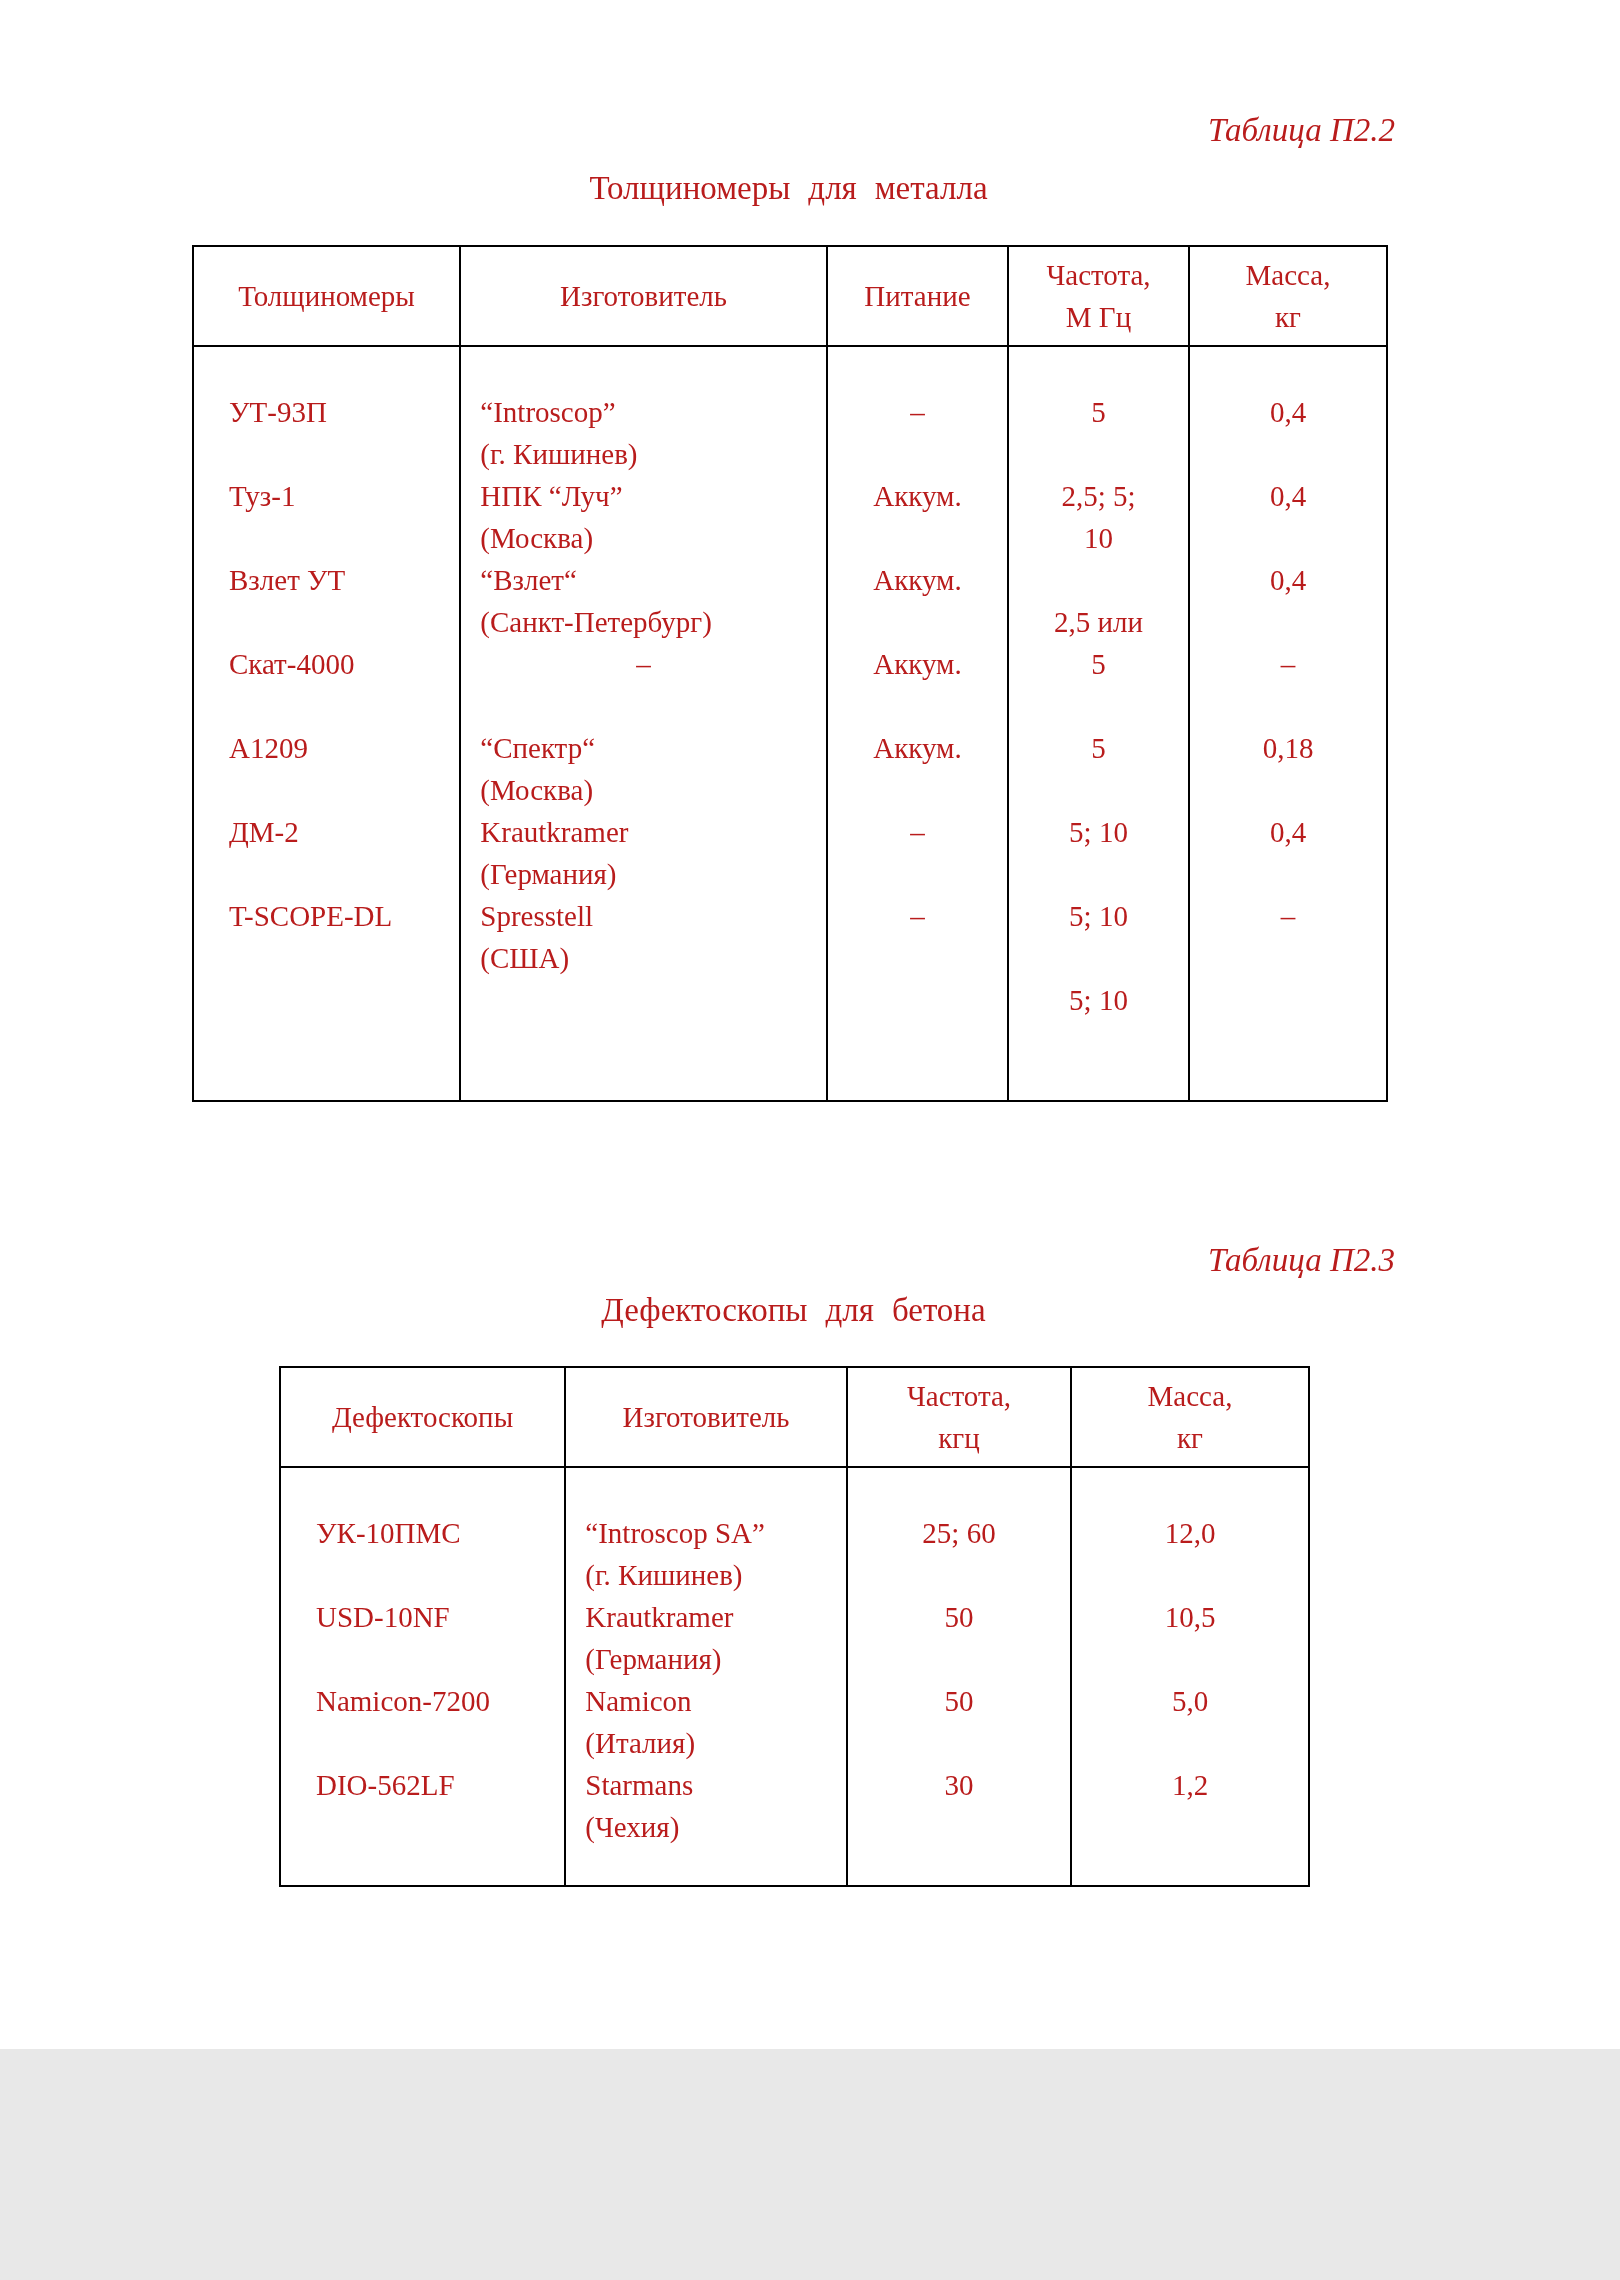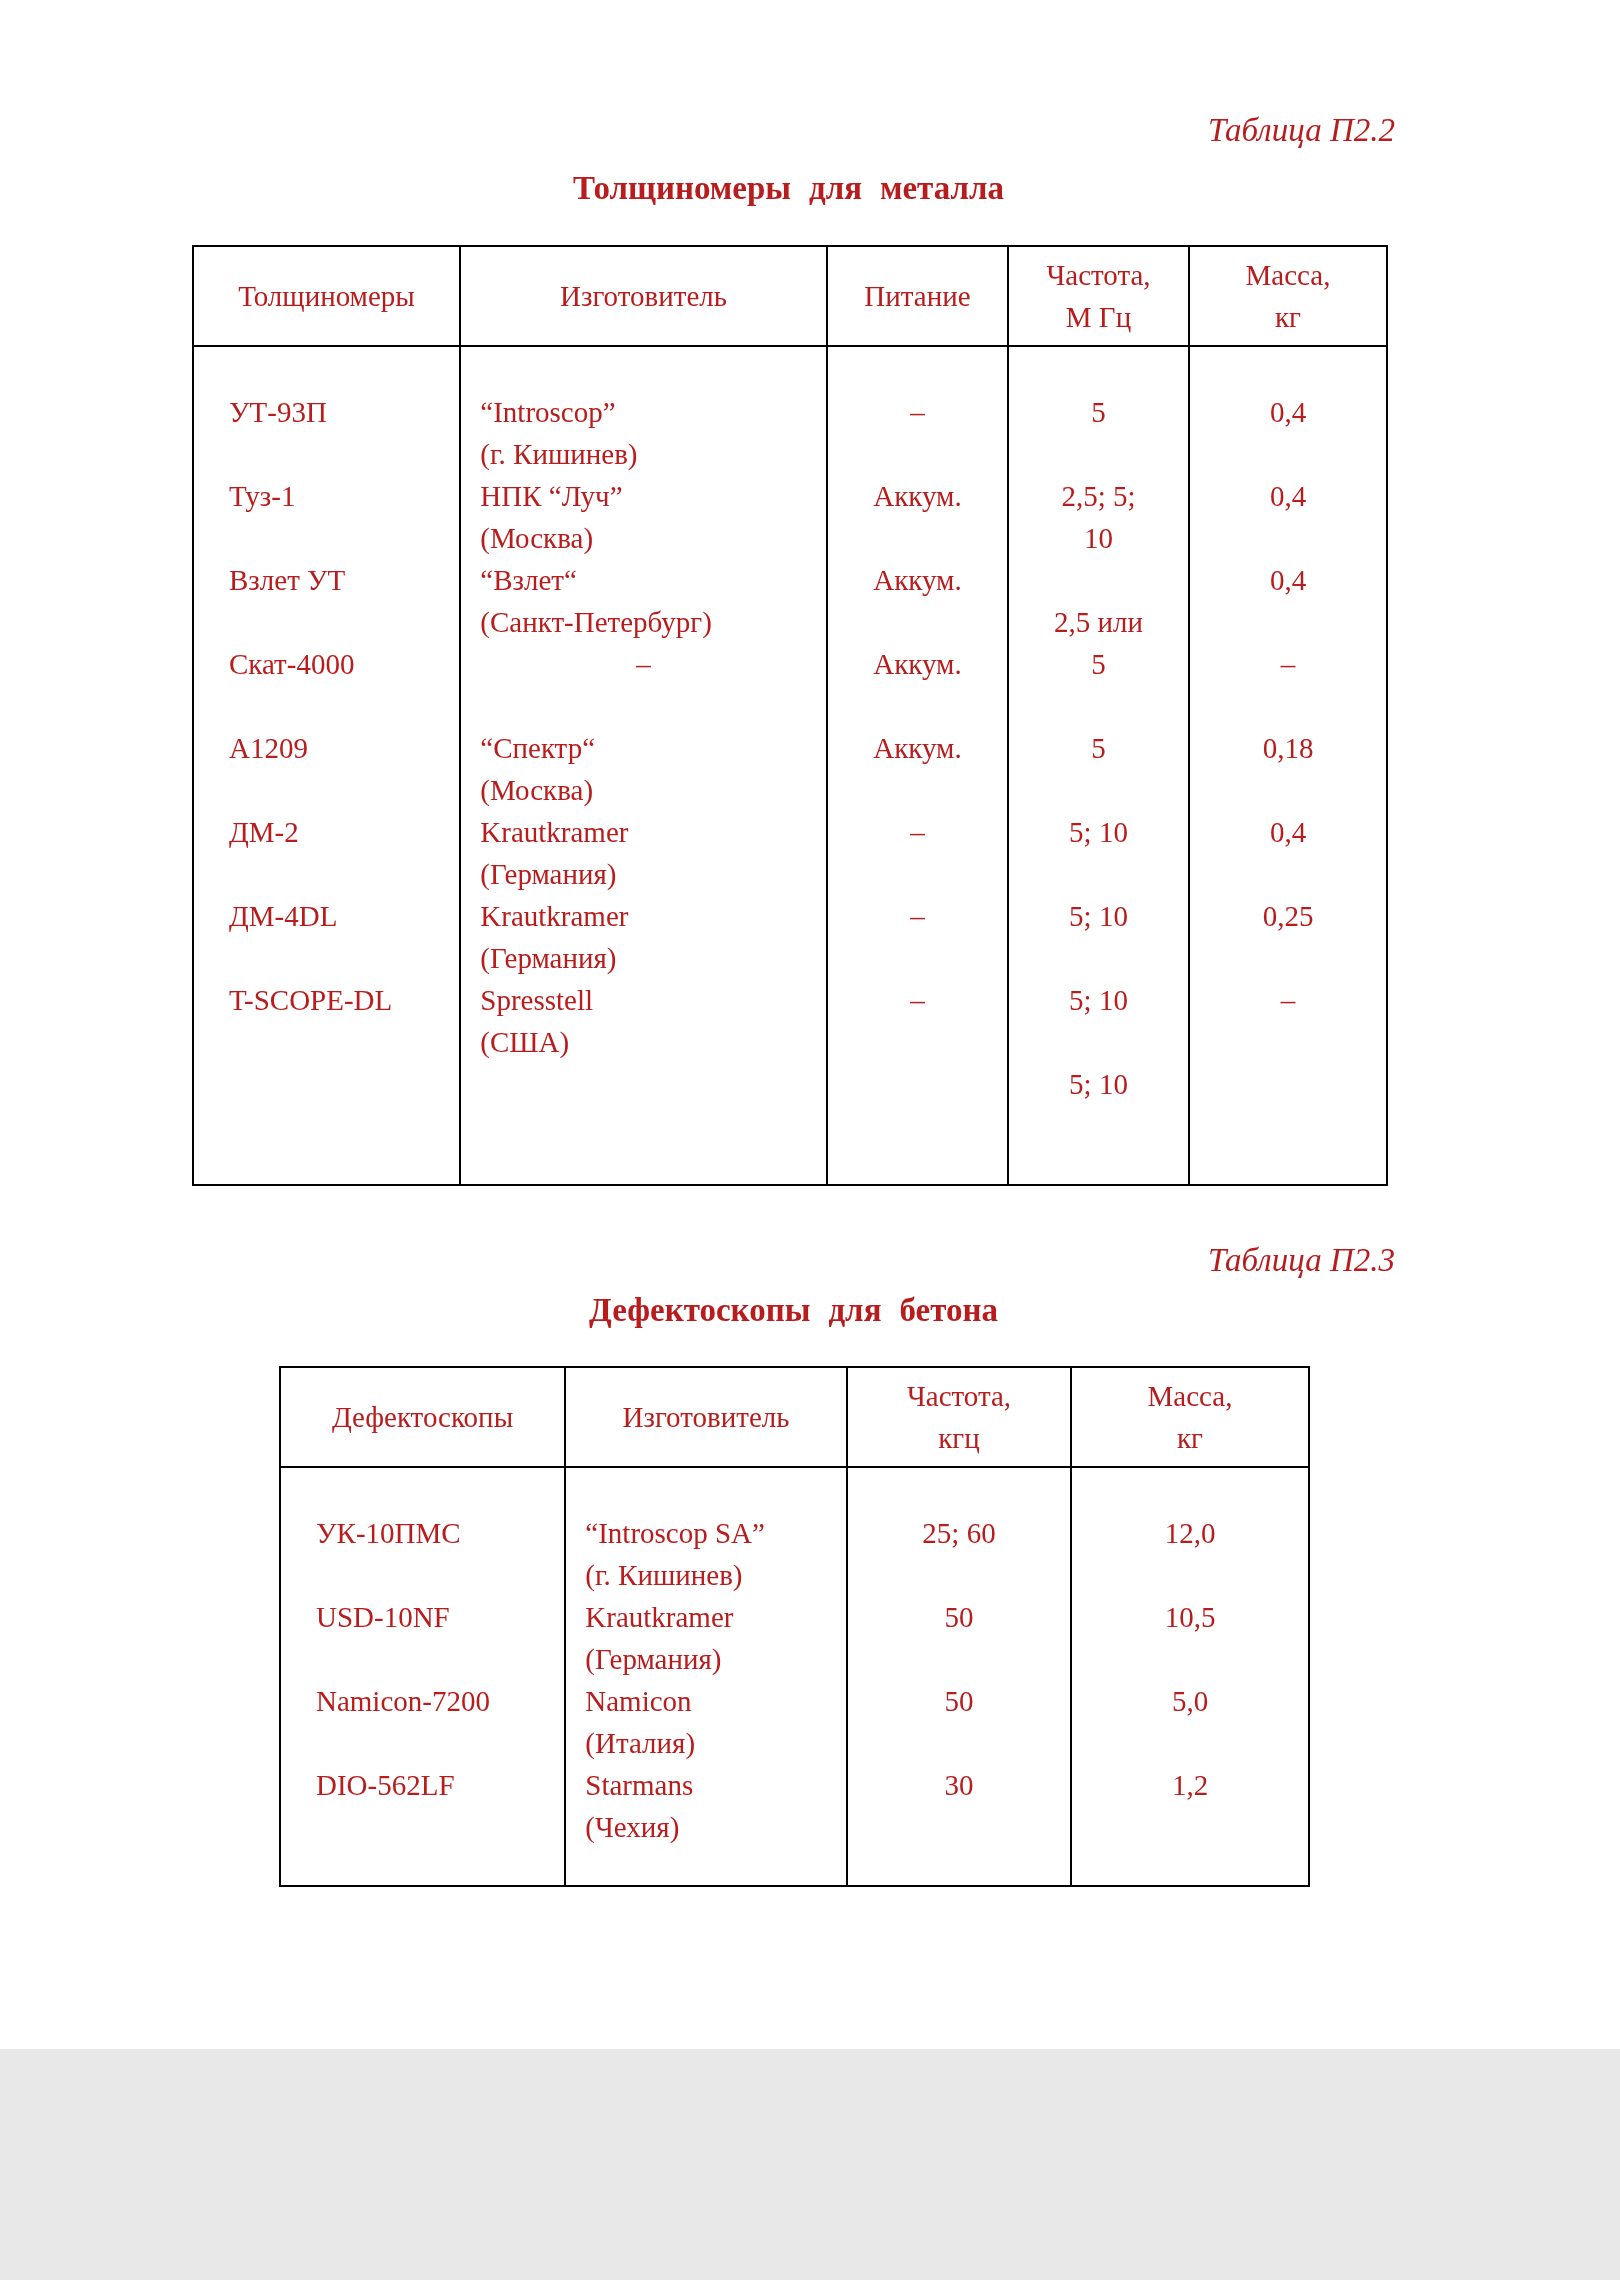--- a/index.html
+++ b/index.html
@@ -15,21 +15,21 @@
   .caption {
     position: absolute;
     font-style: italic;
     font-size: 33px;
     white-space: nowrap;
   }
   .caption1 { top: 112px; right: 225px; }
   .caption2 { top: 1242px; right: 225px; }
   .tbl-title {
     position: absolute;
-    font-weight: bold;
+    font-weight: normal;
     font-size: 33px;
     text-align: center;
     word-spacing: 9.7px;
     white-space: nowrap;
   }
   .title1 { left: 192px; width: 1193px; top: 170px; }
   .title2 { left: 279px; width: 1029px; top: 1292px; }
   table {
     position: absolute;
     border-collapse: collapse;
@@ -212,39 +212,20 @@
         <td class="c-ctr">
             <div class="line">5; 10</div>
             <div class="line"></div>
           </td>
         <td class="c-ctr">
             <div class="line">0,4</div>
           </td>
       </tr>
       <tr>
         <td class="c-dev">
-            <div class="line">ДМ-4DL</div>
-          </td>
-        <td class="c-mak">
-            <div class="line">Krautkramer</div>
-            <div class="line">(Германия)</div>
-          </td>
-        <td class="c-ctr">
-            <div class="line">–</div>
-          </td>
-        <td class="c-ctr">
-            <div class="line">5; 10</div>
-            <div class="line"></div>
-          </td>
-        <td class="c-ctr">
-            <div class="line">0,25</div>
-          </td>
-      </tr>
-      <tr>
-        <td class="c-dev">
             <div class="line">T-SCOPE-DL</div>
           </td>
         <td class="c-mak">
             <div class="line">Spresstell</div>
             <div class="line">(США)</div>
           </td>
         <td class="c-ctr">
             <div class="line">–</div>
           </td>
         <td class="c-ctr">

